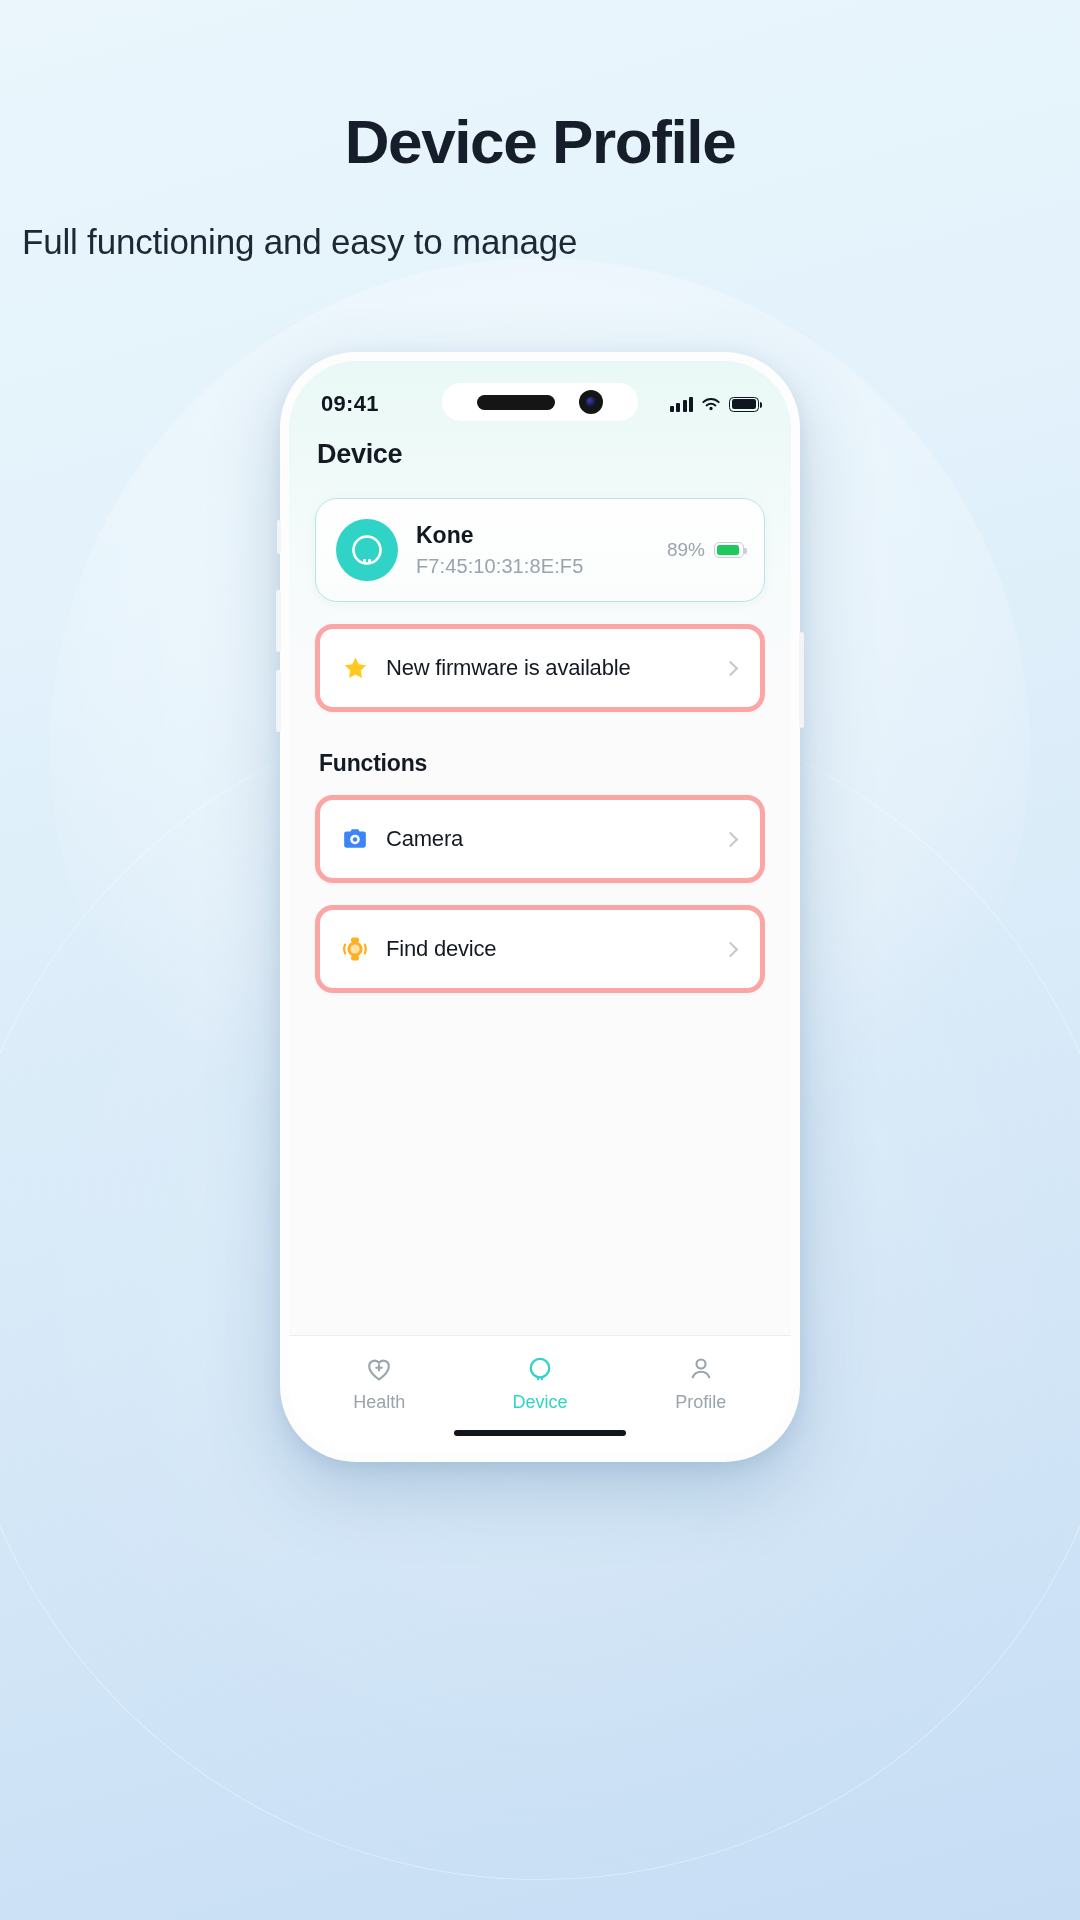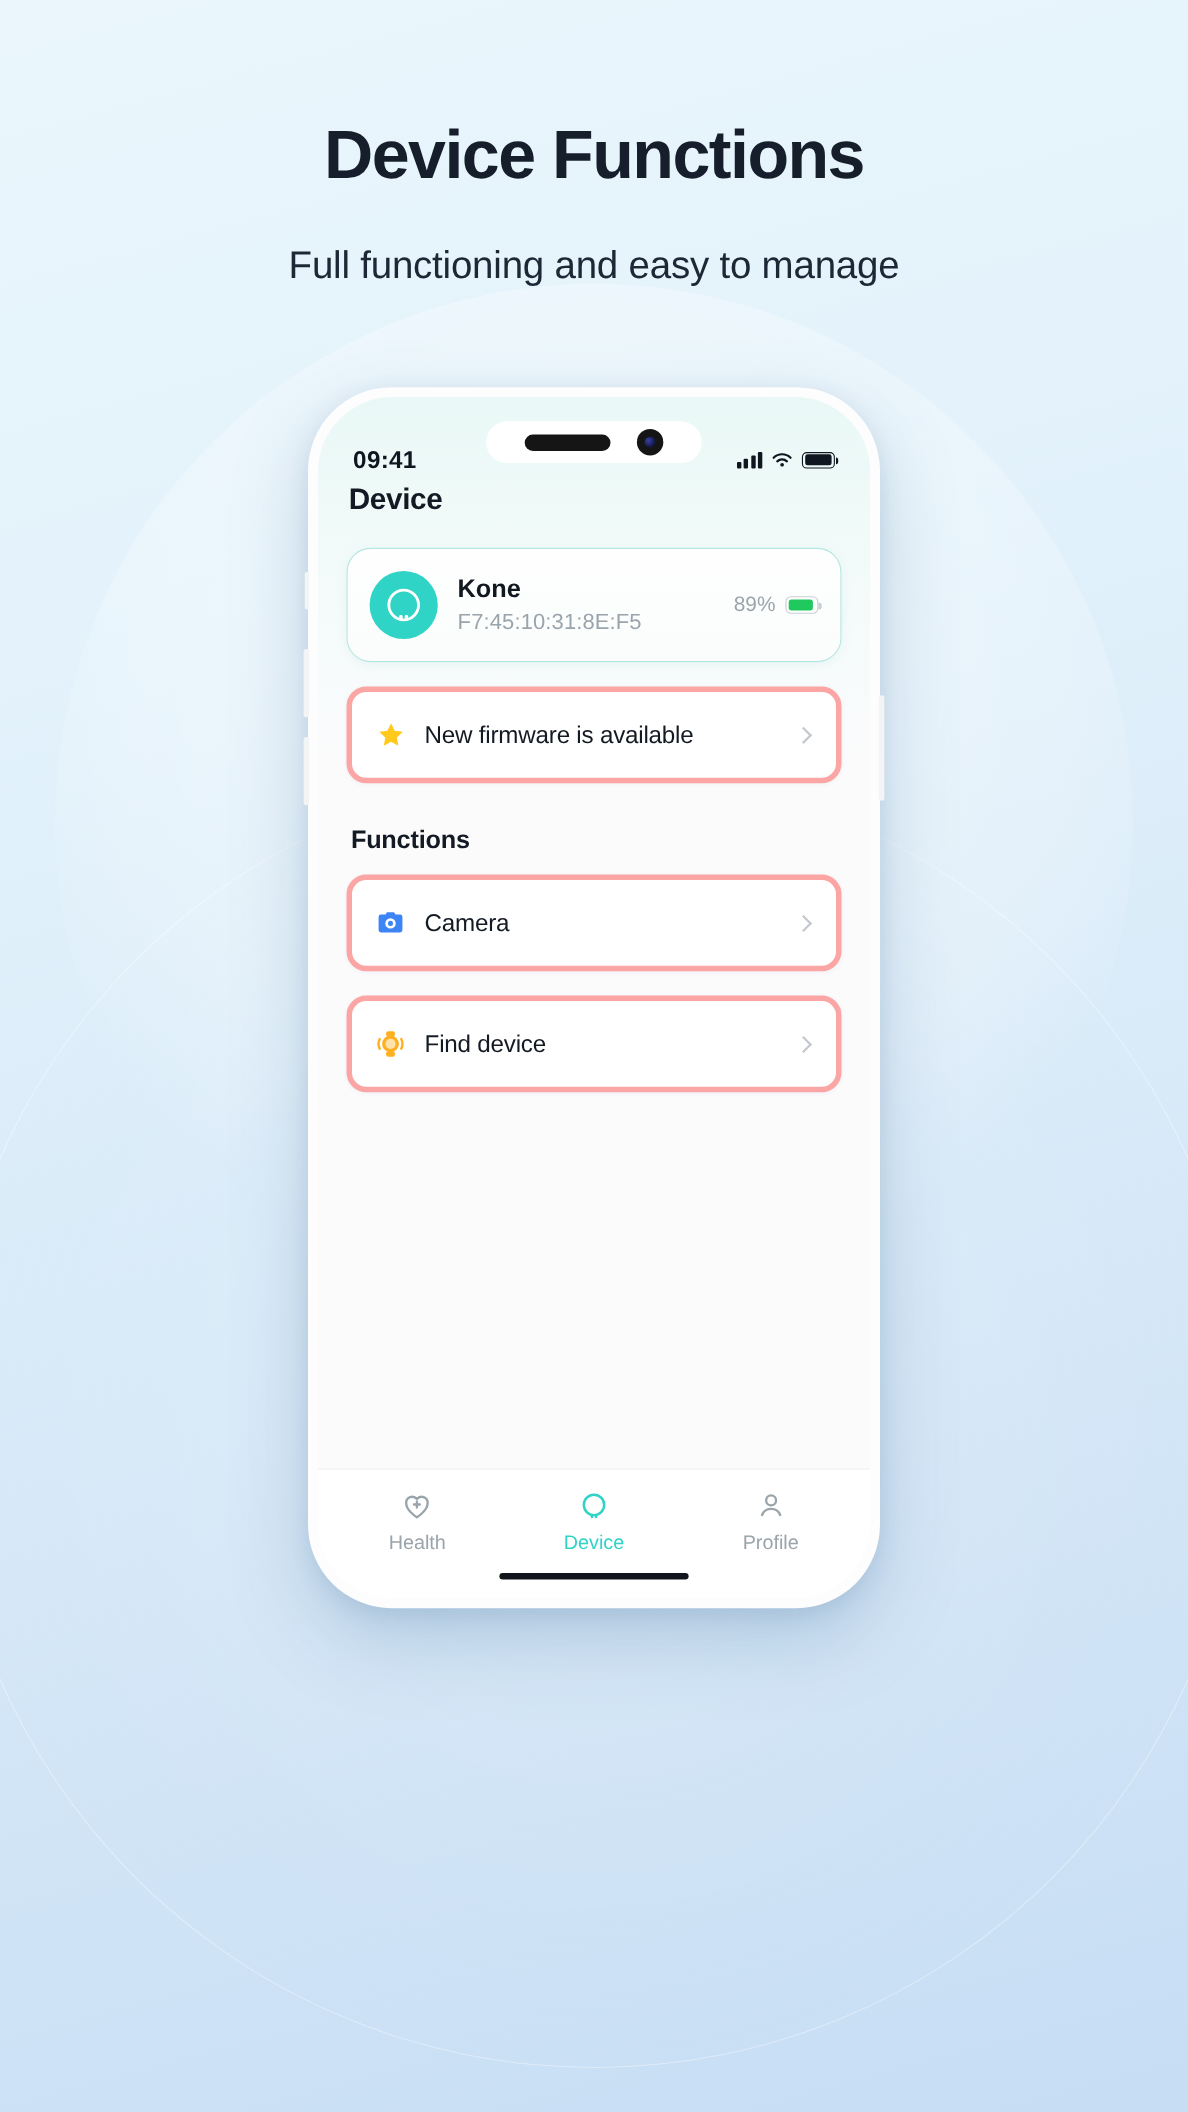--- a/index.html
+++ b/index.html
@@ -20,22 +20,22 @@
     width:1180px; height:1180px; border-radius:50%;
     border:1px solid rgba(255,255,255,.38);
     background:radial-gradient(circle at 50% 50%, rgba(255,255,255,.14) 0%, rgba(255,255,255,0) 70%);
   }
 
   .page-title {
     position:absolute; top:106px; left:0; width:100%; text-align:center;
     font-size:62px; font-weight:bold; letter-spacing:-1.4px; color:#161d2b;
   }
   .page-subtitle {
-    position:absolute; top:222px; left:0; width:100%; text-align:center;
-    font-size:35px; font-weight:400; color:#1d2736; letter-spacing:-.2px;
+    position:absolute; top:222px; left:0; width:100%; text-align:left;
+    font-size:35px; font-weight:400; color:#1d2736; letter-spacing:-.2px;padding-left:22px;
   }
 
   
   .phone {
     position:absolute; left:50%; top:352px; transform:translateX(-50%);
     width:520px; height:1110px; border-radius:76px;
     background:#fdfdfd;
     box-shadow:0 28px 70px rgba(90,130,170,.30), 0 6px 18px rgba(90,130,170,.16);
     padding:9px;
   }
@@ -64,21 +64,21 @@
     width:24px; height:24px; border-radius:50%; background:#151515;
     display:flex; align-items:center; justify-content:center;
   }
   .notch-cam i {
     width:10px; height:10px; border-radius:50%;
     background:radial-gradient(circle at 35% 35%,#3a3fa8 0%,#151a46 60%,#0a0c20 100%);
     display:block;
   }
 
   .statusbar {
-    position:absolute; top:40px; left:0; right:0; height:34px; z-index:5;
+    position:absolute; top:26px; left:0; right:0; height:34px; z-index:5;
     display:flex; align-items:center; justify-content:space-between;
     padding:0 32px; color:#10161f;
   }
   .sb-time { font-size:22px; font-weight:bold; letter-spacing:.3px; }
   .sb-icons { display:flex; align-items:center; gap:8px; }
   .sig { display:flex; align-items:flex-end; gap:2.5px; height:15px; }
   .sig span { width:4px; background:#10161f; border-radius:1px; }
   .sig span:nth-child(1){height:6px;} .sig span:nth-child(2){height:9px;}
   .sig span:nth-child(3){height:12px;} .sig span:nth-child(4){height:15px;}
   .bat-shell {
@@ -152,21 +152,21 @@
     position:absolute; bottom:17px; left:50%; transform:translateX(-50%);
     width:172px; height:6px; border-radius:4px; background:#12161c; z-index:7;
   }
 </style>
 </head>
 <body>
 
 <div class="bg-circle-1"></div>
 <div class="bg-circle-2"></div>
 
-<div class="page-title">Device Functions</div>
+<div class="page-title">Device Profile</div>
 <div class="page-subtitle">Full functioning and easy to manage</div>
 
 <div class="phone">
   <div class="phone-btn btn-mute"></div>
   <div class="phone-btn btn-up"></div>
   <div class="phone-btn btn-down"></div>
   <div class="phone-btn btn-power"></div>
 
   <div class="screen">
     <div class="screen-top-tint"></div>

